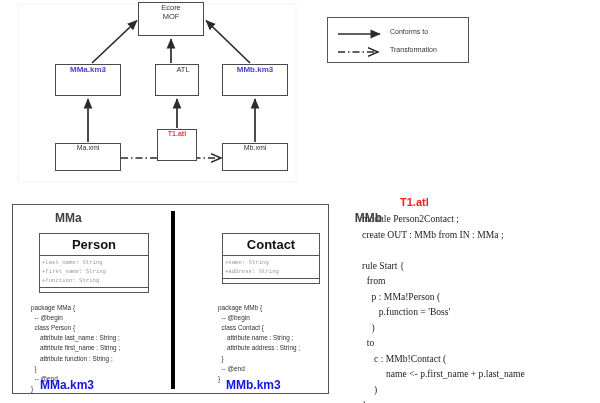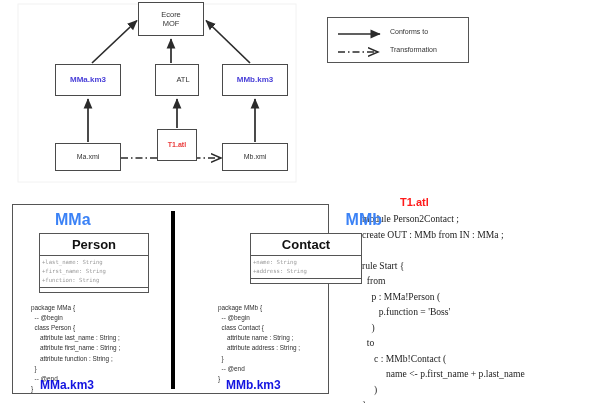--- a/index.html
+++ b/index.html
@@ -15,21 +15,21 @@
     font-family: "Liberation Sans", sans-serif;
     color: #222;
   }
 
   
   .mm-box {
     position: absolute;
     border: 1.6px solid #4a4a4a;
     background: #ffffff;
     display: flex;
-    align-items: center;
+    align-items: flex-start;
     justify-content: center;
     text-align: center;
     line-height: 1.25;
     box-sizing: border-box;
     z-index: 3;
   }
   .mm-box span { display: block; }
 
   .box-ecore   { left:138px; top:2px;   width:66px;  height:34px; font-size:7.5px; color:#333; }
   .box-mma     { left:55px;  top:64px;  width:66px;  height:32px; font-size:8px;   color:#4a40d8; font-weight:bold; }
@@ -84,23 +84,23 @@
     background: #000;
   }
   .panel-half { position: absolute; top: 0; height: 100%; }
   .half-left  { left: 0;     width: 158px; }
   .half-right { left: 161px; width: 156px; }
 
   .mm-title {
     position: absolute;
     top: 6px; left: 0; width: 100%;
     text-align: center;
-    font-size: 16px;
+    font-size: 12px;
     font-weight: bold;
-    color: #3b82f6;
+    color: #404040;
   }
   .half-left .mm-title  { text-align: left; padding-left: 42px; }
   .half-right .mm-title { text-align: right; padding-left: 52px; }
 
   .mm-footer {
     position: absolute;
     bottom: 1px; left: 0; width: 100%;
     font-size: 12px;
     font-weight: bold;
     color: #1414e0;
@@ -109,21 +109,21 @@
   .half-right .mm-footer { padding-left: 52px; }
 
   
   .uml {
     position: absolute;
     border: 1.1px solid #555;
     background: #fff;
     box-sizing: border-box;
   }
   .uml-left  { left: 26px; top: 28px;  width: 110px; }
-  .uml-right { left: 48px; top: 28px;  width: 112px; margin-left: 28px; }
+  .uml-right { left: 48px; top: 28px;  width: 98px; }
   .uml-name {
     text-align: center;
     font-size: 13px;
     font-weight: bold;
     color: #111;
     padding: 3px 0 3px 0;
     border-bottom: 1.1px solid #555;
   }
   .uml-attrs {
     padding: 2px 0 2px 2px;

